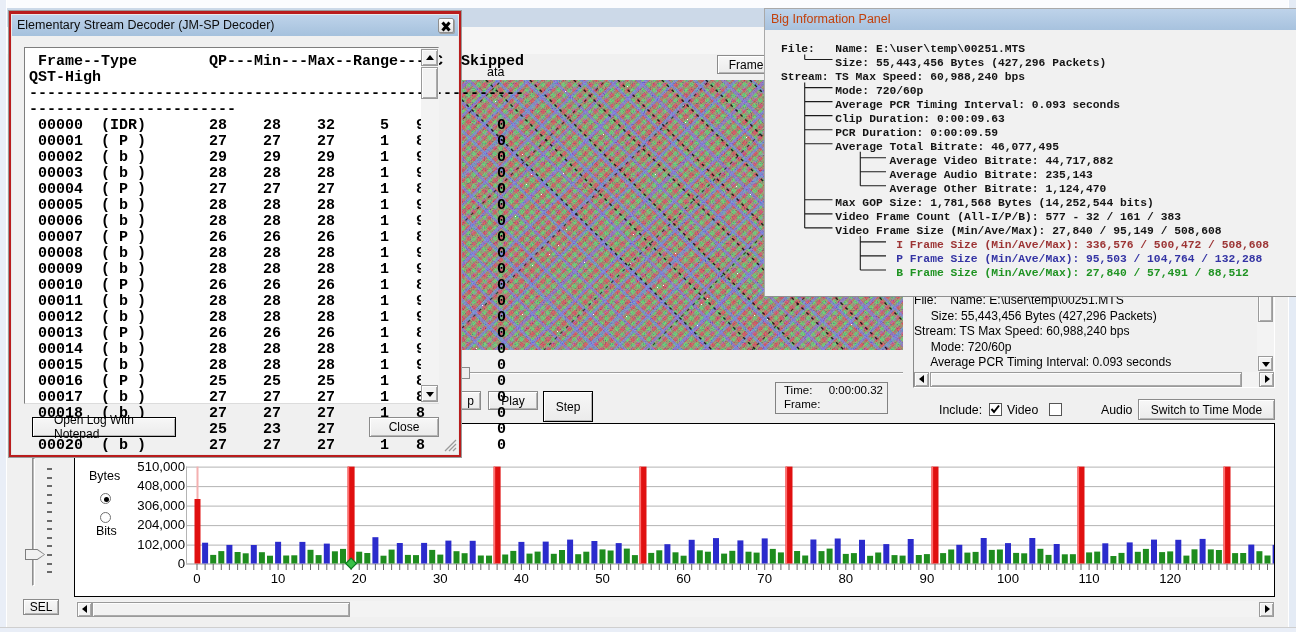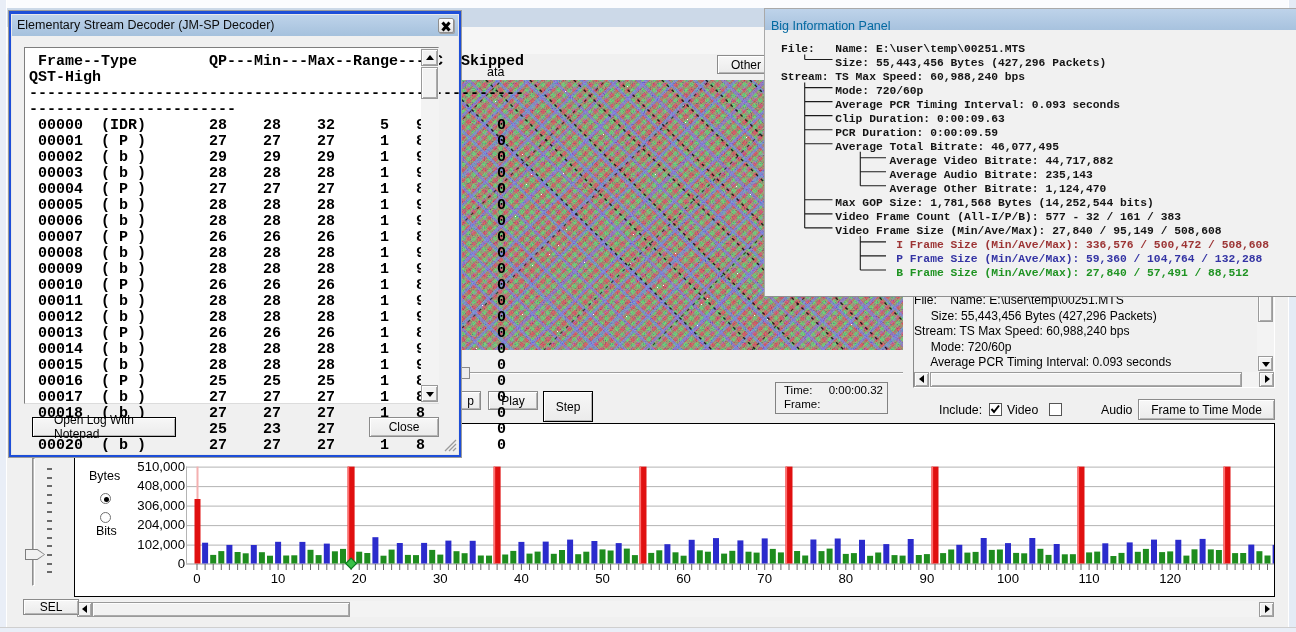--- a/index.html
+++ b/index.html
@@ -19,21 +19,21 @@
 <div class="abs" style="left:0;top:0;width:1296px;height:632px;background:#f0f0f0;"></div>
 <div class="abs" style="left:0;top:0;width:1296px;height:8px;background:#fbfcfe;"></div>
 <div class="abs" style="left:0;top:0;width:7px;height:632px;background:#e9eef7;border-right:1px solid #fff;"></div>
 <div class="abs" style="left:1288px;top:0;width:8px;height:632px;background:#e4ebf5;border-left:1px solid #fff;"></div>
 <div class="abs" style="left:0;top:627px;width:1296px;height:5px;background:#e9eef7;border-top:1px solid #cfcfcf;"></div>
 <div class="abs" style="left:7px;top:8px;width:1282px;height:19px;background:#ccd9e8;"></div>
 <div class="abs" style="left:7px;top:27px;width:1282px;height:27px;background:#f6f6f6;"></div>
 
 <div class="abs" style="left:463px;top:65px;font-size:12.5px;color:#000;padding-left:24px;">ata</div>
 
-<div class="btn" style="left:717px;top:55px;width:58px;height:19px;">Other</div>
+<div class="btn" style="left:717px;top:55px;width:58px;height:19px;">Frame</div>
 
 <div class="abs" style="left:462px;top:80px;width:441px;height:270px;background:#888;overflow:hidden;">
   <div class="abs" style="left:-60px;top:-60px;width:600px;height:420px;
    background:
     repeating-linear-gradient(45deg, rgba(98,106,220,.65) 0 3px, rgba(0,0,0,0) 3px 20px),
     repeating-linear-gradient(-45deg, rgba(98,106,220,.65) 0 3px, rgba(0,0,0,0) 3px 21px),
     repeating-linear-gradient(-45deg, rgba(205,55,45,.55) 0 4px, rgba(80,195,72,.55) 4px 8px, rgba(205,55,45,.55) 8px 10.5px, rgba(140,80,190,.4) 10.5px 12px, rgba(80,195,72,.55) 12px 15px),
     repeating-linear-gradient(45deg, #d04a3c 0 4px, #58c24e 4px 7.5px, #d04a3c 7.5px 10px, #bb4a74 10px 11.5px, #58c24e 11.5px 15px);"></div>
   <svg style="position:absolute;left:0;top:0" width="441" height="270">
    <filter id="vn">
@@ -89,21 +89,21 @@
 <div class="tri" style="left:1265px;top:375px;border-top:4px solid transparent;border-bottom:4px solid transparent;border-left:5px solid #000;"></div>
 
 <div class="abs" style="left:939px;top:403px;font-size:12.3px;">Include:</div>
 <div class="abs" style="left:989px;top:403px;width:13px;height:13px;background:#fff;border:1px solid #555;"></div>
 <svg class="abs" style="left:990px;top:404px;" width="11" height="11" viewBox="0 0 11 11">
     <path d="M1.5 5 L4 8 L9 1.5" stroke="#000" stroke-width="2" fill="none"></path>
   </svg>
 <div class="abs" style="left:1007px;top:403px;font-size:12.3px;">Video</div>
 <div class="abs" style="left:1049px;top:403px;width:13px;height:13px;background:#fff;border:1px solid #555;"></div>
 <div class="abs" style="left:1101px;top:403px;font-size:12.3px;">Audio</div>
-<div class="btn" style="left:1138px;top:399px;width:137px;height:21px;">Frame to Time Mode</div>
+<div class="btn" style="left:1138px;top:399px;width:137px;height:21px;">Switch to Time Mode</div>
 
 <div class="abs" style="left:74px;top:423px;width:1201px;height:174px;background:#fff;border:1px solid #000;"></div>
 <svg class="abs" style="left:75px;top:424px;" width="1199" height="172" viewBox="0 0 1199 172" font-family="Liberation Sans,sans-serif">
 <rect x="111" y="42.6" width="1088" height="1" fill="#b4b4b4"></rect>
 <rect x="111" y="62.1" width="1088" height="1" fill="#b4b4b4"></rect>
 <rect x="111" y="81.6" width="1088" height="1" fill="#b4b4b4"></rect>
 <rect x="111" y="101.1" width="1088" height="1" fill="#b4b4b4"></rect>
 <rect x="111" y="120.6" width="1088" height="1" fill="#b4b4b4"></rect>
 <rect x="111" y="139.5" width="1088" height="1" fill="#9a9a9a"></rect>
 <rect x="111" y="42.6" width="1" height="96.9" fill="#b4b4b4"></rect>
@@ -419,48 +419,48 @@
 <div class="tri" style="left:1265px;top:605px;border-top:4px solid transparent;border-bottom:4px solid transparent;border-left:5px solid #000;"></div>
 
 <div class="abs" style="left:32px;top:458px;width:3px;height:128px;background:#b9b9b9;border:1px solid #8f8f8f;border-right-color:#fff;border-bottom-color:#fff;"></div>
 <div class="abs" style="left:47px;top:465px;width:5px;height:113px;
   background:repeating-linear-gradient(#f0f0f0 0 3px, #6a6a6a 3px 5px, #f0f0f0 5px 8.6px);"></div>
 <div class="abs" style="left:25px;top:549px;width:20px;height:11px;background:#7d7d7d;
   clip-path:polygon(0 0, 62% 0, 100% 50%, 62% 100%, 0 100%);">
   <div class="abs" style="left:1px;top:1px;width:18px;height:9px;background:#f1f1f1;
    clip-path:polygon(0 0, 62% 0, 100% 50%, 62% 100%, 0 100%);"></div>
   </div>
-<div class="btn" style="left:23px;top:599px;width:56px;height:16px;">SEL</div>
+<div class="btn" style="left:23px;top:599px;width:36px;height:16px;">SEL</div>
 
 <div class="abs" style="left:764px;top:8px;width:532px;height:289px;background:#f1f1f1;border-left:1px solid #a9a9a9;border-top:1px solid #a9a9a9;border-bottom:1px solid #8f8f8f;">
   <div class="abs" style="left:0;top:0;width:531px;height:21px;background:linear-gradient(#bed3ea,#a7c2de);"></div>
-  <div class="abs" style="left:6px;top:3px;font-size:12.5px;color:#0369a1;margin-top:7px;">Big Information Panel</div>
+  <div class="abs" style="left:6px;top:3px;font-size:12.5px;color:#c2410c;">Big Information Panel</div>
   <svg class="abs" style="left:0;top:0;" width="531" height="288">
       <path d="M39.7 45.5 V50.5 M39.7 50.5 H67.5 M39.7 73.6 V218.9 M39.7 78.6 H67.5 M39.7 92.6 H67.5 M39.7 106.6 H67.5 M39.7 120.7 H67.5 M39.7 134.7 H67.5 M39.7 190.8 H67.5 M39.7 204.9 H67.5 M39.7 218.9 H67.5 M95.3 142.7 V176.8 M95.3 148.7 H121.0 M95.3 162.8 H121.0 M95.3 176.8 H121.0 M95.3 226.9 V261.0 M95.3 232.9 H121.0 M95.3 246.9 H121.0 M95.3 261.0 H121.0" stroke="#1c1c1c" stroke-width="1.1" fill="none"></path>
     </svg>
   <pre class="abs" style="left:16px;top:32.5px;font-size:11.3px;line-height:14.03px;color:#141414;">File:   Name: E:\user\temp\00251.MTS
         Size: 55,443,456 Bytes (427,296 Packets)
 Stream: TS Max Speed: 60,988,240 bps
         Mode: 720/60p
         Average PCR Timing Interval: 0.093 seconds
         Clip Duration: 0:00:09.63
         PCR Duration: 0:00:09.59
         Average Total Bitrate: 46,077,495
                 Average Video Bitrate: 44,717,882
                 Average Audio Bitrate: 235,143
                 Average Other Bitrate: 1,124,470
         Max GOP Size: 1,781,568 Bytes (14,252,544 bits)
         Video Frame Count (All-I/P/B): 577 - 32 / 161 / 383
         Video Frame Size (Min/Ave/Max): 27,840 / 95,149 / 508,608
 <span style="color:#9c3434">                 I Frame Size (Min/Ave/Max): 336,576 / 500,472 / 508,608</span>
-<span style="color:#3434a4">                 P Frame Size (Min/Ave/Max): 59,360 / 104,764 / 132,288</span>
+<span style="color:#3434a4">                 P Frame Size (Min/Ave/Max): 95,503 / 104,764 / 132,288</span>
 <span style="color:#1f9322">                 B Frame Size (Min/Ave/Max): 27,840 / 57,491 / 88,512</span></pre>
 </div>
 
-<div class="abs" style="left:8px;top:10px;width:454px;height:448px;background:#1d4ed8;box-shadow:inset 0 0 0 1px #9b9b9b;">
+<div class="abs" style="left:8px;top:10px;width:454px;height:448px;background:#b91c1c;box-shadow:inset 0 0 0 1px #9b9b9b;">
   <div class="abs" style="left:3px;top:4px;width:448px;height:441px;border:1px solid #e8e8e8;background:#f0f0f0;">
     <div class="abs" style="left:0;top:0;width:446px;height:21px;background:linear-gradient(#bed3ea,#a5c1dd);"></div>
     <div class="abs" style="left:5px;top:3px;font-size:12.5px;color:#0c0c0c;">Elementary Stream Decoder (JM-SP Decoder)</div>
 
     <div class="abs" style="left:426px;top:3px;width:16px;height:15px;background:linear-gradient(#ffffff,#e2e2e2);border:1px solid #8f8f8f;border-radius:2px;box-shadow:1px 1px 0 #9f9f9f;">
       <svg width="14" height="13" viewBox="0 0 14 13">
           <path d="M3.5 2.5 L10.5 10.5 M10.5 2.5 L3.5 10.5" stroke="#000" stroke-width="3"></path>
         </svg>
     </div>
 

